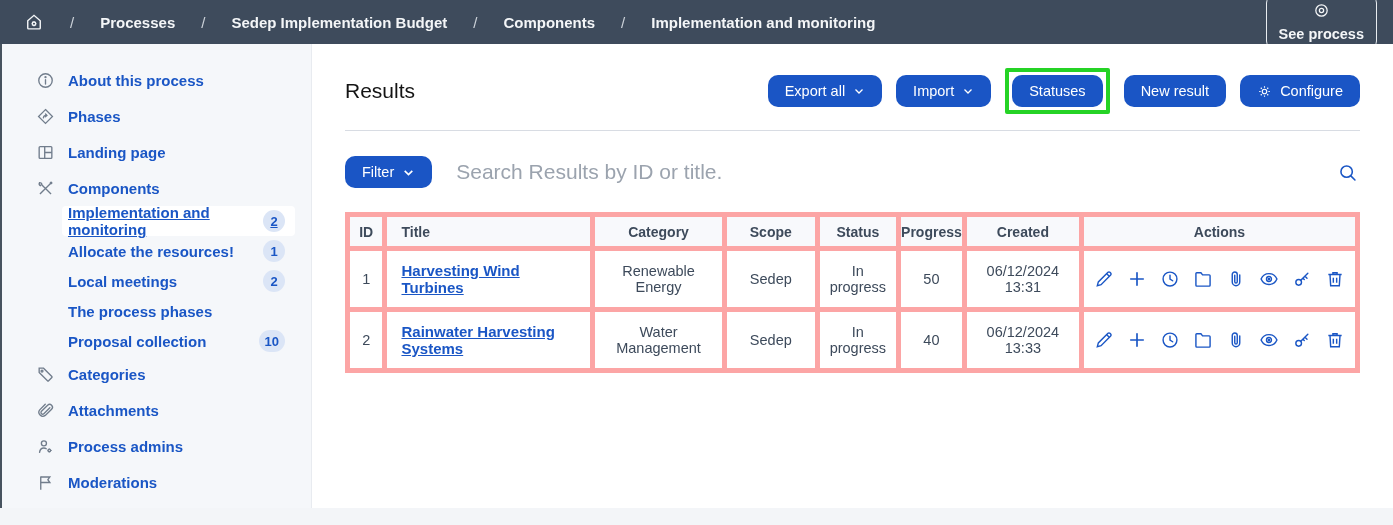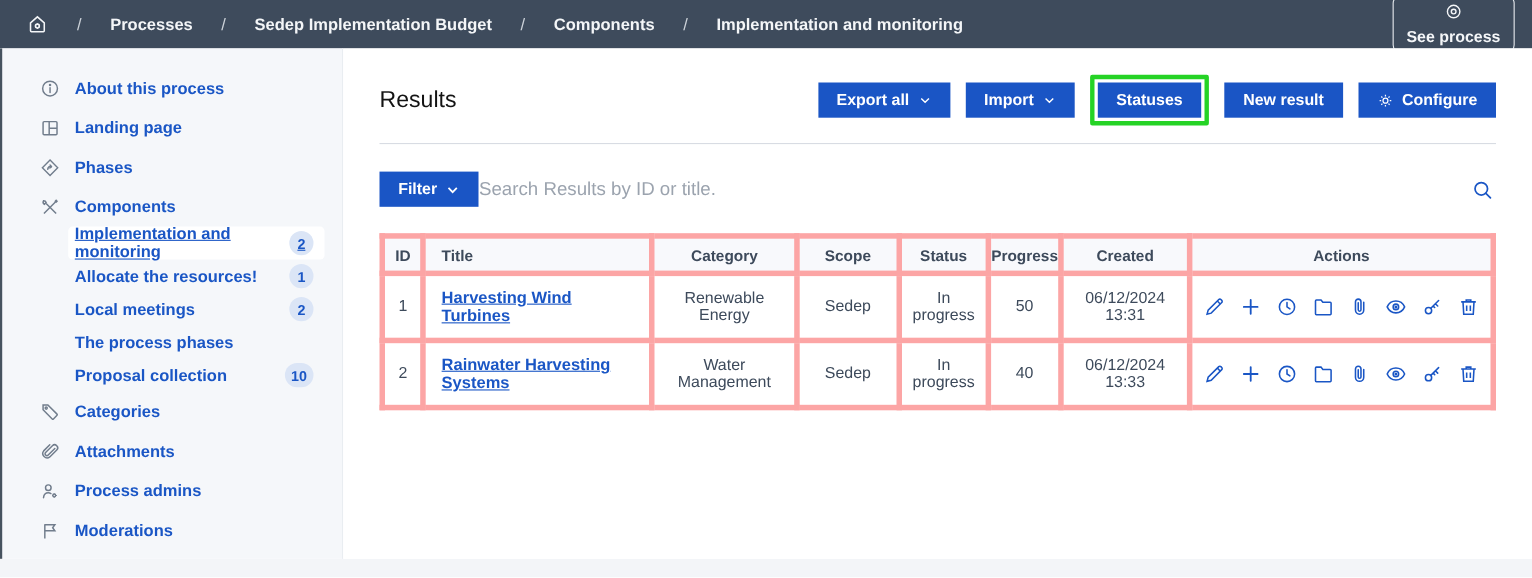--- a/index.html
+++ b/index.html
@@ -53,30 +53,30 @@
   
   .main { flex:1; background:#ffffff; padding:0 33px; }
   .title-row {
     display:flex; align-items:center; justify-content:space-between;
     padding:24px 0 16px 0; border-bottom:1px solid #d8dce3;
   }
   .page-title { font-size:21px; font-weight:400; color:#141414; }
   .toolbar { display:flex; align-items:center; gap:14px; }
   .btn {
     display:inline-flex; align-items:center; gap:8px; background:#1a55c5;
-    color:#ffffff; font-size:14.5px; font-weight:700; border:none;
-    border-radius:0; padding:8px 17px; cursor:pointer;
+    color:#ffffff; font-size:14.5px; font-weight:400; border:none;
+    border-radius:10px; padding:8px 17px; cursor:pointer;
     font-family:inherit; white-space:nowrap;
   }
   .btn svg { flex-shrink:0; }
   .green-box { border:4px solid #25d325; padding:3px; border-radius:2px; display:inline-flex; }
   
-  .filter-row { display:flex; align-items:center; padding:25px 0 0 0; }
+  .filter-row { display:flex; align-items:center; padding:25px 0 0 0; gap:24px; }
   .search-input {
-    flex:1; border:none; outline:none; font-size:17px; color:#3d4a5b;
+    flex:1; border:none; outline:none; font-size:21px; color:#3d4a5b;
     font-family:inherit; background:transparent;
   }
   .search-input::placeholder { color:#9ba3ae; }
   .search-btn { background:none; border:none; cursor:pointer; color:#1a56c5; display:flex; padding:0 2px; }
   
   .results-table { width:100%; border-collapse:collapse; margin-top:24px; font-size:14.5px; }
   .results-table th, .results-table td { border:5px solid #fca5a5; }
   .results-table th {
     background:#f8f9fc; color:#3d4a5b; font-size:14px; font-weight:700;
     height:34px; text-align:center;
@@ -131,36 +131,36 @@
         <svg viewBox="0 0 24 24" fill="none" stroke="currentColor" stroke-width="1.7">
           <circle cx="12" cy="12" r="8.5"></circle>
             <path d="M12 11v5.5" stroke-linecap="round"></path>
             <circle cx="12" cy="7.8" r="0.6" fill="currentColor"></circle>
         </svg>
       </span>
       <span>About this process</span>
     </div>
     <div class="nav-item">
       <span class="nav-icon">
-        <svg viewBox="0 0 24 24" fill="none" stroke="currentColor" stroke-width="1.7">
-          <rect x="4" y="4.5" width="16" height="15" rx="1.2"></rect>
-            <path d="M11 4.5v15M11 12h9"></path>
-        </svg>
-      </span>
-      <span>Landing page</span>
-    </div>
-    <div class="nav-item">
-      <span class="nav-icon">
         <svg viewBox="0 0 24 24" fill="none" stroke="currentColor" stroke-width="1.6">
           <path d="M12 3.2 20.8 12 12 20.8 3.2 12z"></path>
           <path d="M9.3 13.8c.2-2.2 1.8-3.4 4.2-3.2" stroke-linecap="round"></path>
           <path d="M12 8.8l1.8 1.9-2 1.6" stroke-linecap="round" stroke-linejoin="round"></path>
         </svg>
       </span>
       <span>Phases</span>
+    </div>
+    <div class="nav-item">
+      <span class="nav-icon">
+        <svg viewBox="0 0 24 24" fill="none" stroke="currentColor" stroke-width="1.7">
+          <rect x="4" y="4.5" width="16" height="15" rx="1.2"></rect>
+            <path d="M11 4.5v15M11 12h9"></path>
+        </svg>
+      </span>
+      <span>Landing page</span>
     </div>
     <div class="nav-item">
       <span class="nav-icon">
         <svg viewBox="0 0 24 24" fill="none" stroke="currentColor" stroke-width="1.7">
           <path d="M7.5 7.5 19 19M19 5 5 19"></path>
           <path d="M4.5 4.5a3 3 0 0 0 1 4l2-2a3 3 0 0 0-3-2z"></path>
           <path d="M17.5 5.5 19 4l1 1-1.5 1.5"></path>
         </svg>
       </span>
       <span>Components</span>

